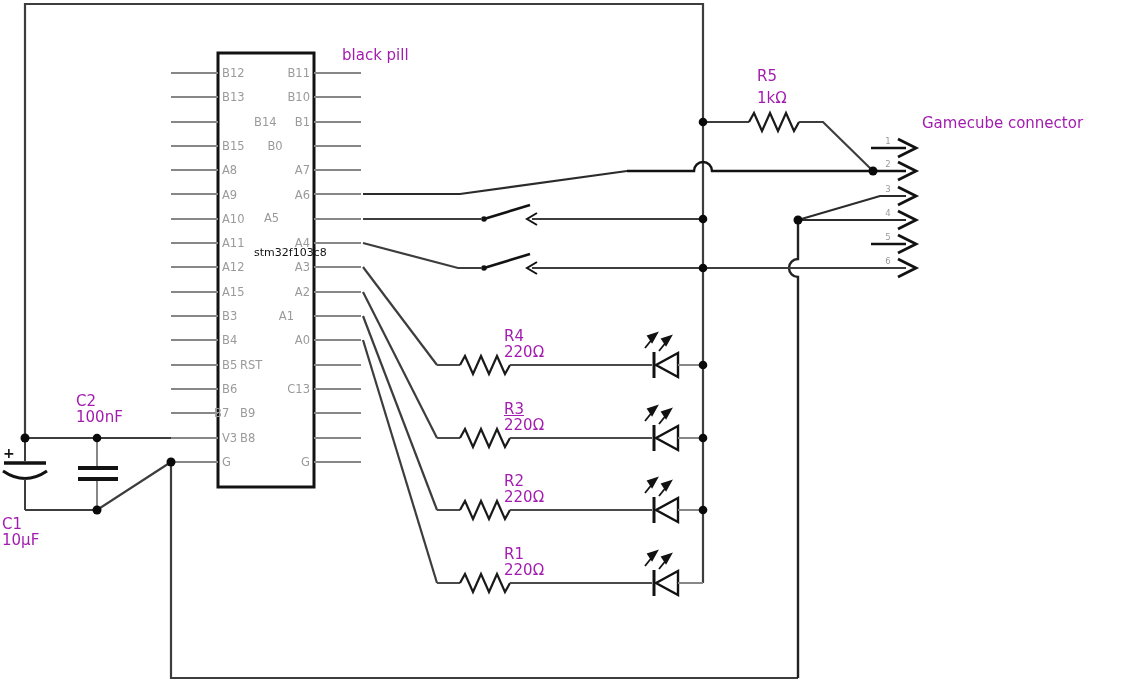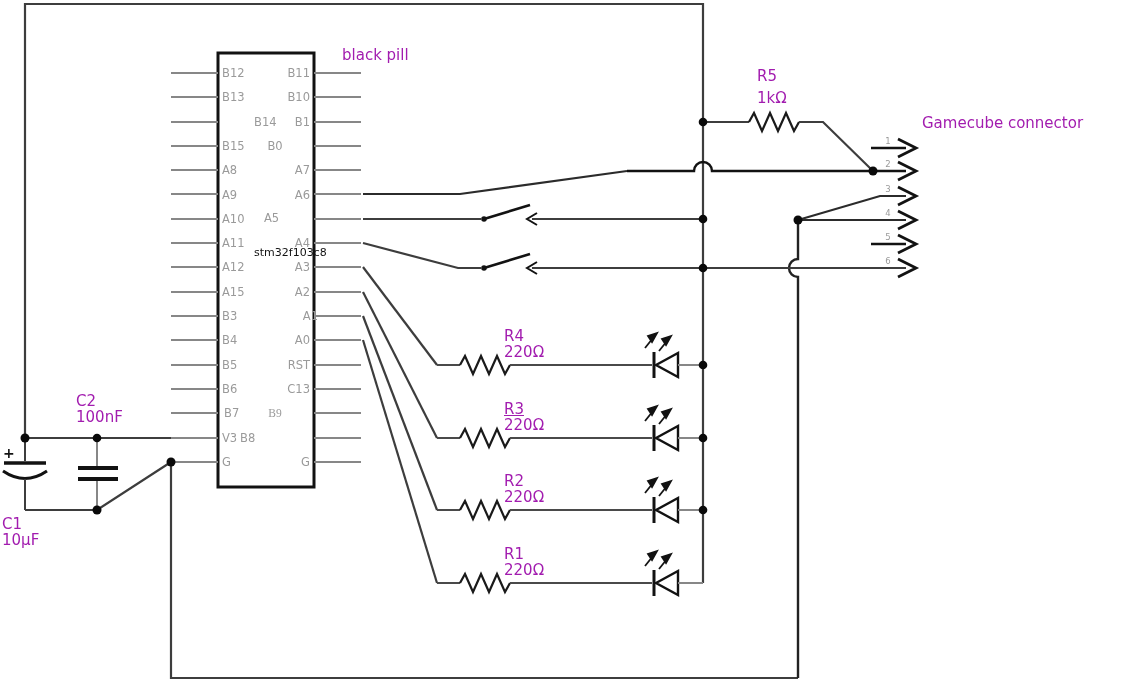--- a/index.html
+++ b/index.html
@@ -218,38 +218,38 @@
       <div class="pinlbl" style="left: 222px; top: 162.24px;">A8</div>
       <div class="pinlbl" style="left: 222px; top: 186.55px;">A9</div>
       <div class="pinlbl" style="left: 222px; top: 210.86px;">A10</div>
       <div class="pinlbl" style="left: 222px; top: 235.17px;">A11</div>
       <div class="pinlbl" style="left: 222px; top: 259.48px;">A12</div>
       <div class="pinlbl" style="left: 222px; top: 283.79px;">A15</div>
       <div class="pinlbl" style="left: 222px; top: 308.1px;">B3</div>
       <div class="pinlbl" style="left: 222px; top: 332.41px;">B4</div>
       <div class="pinlbl" style="left: 222px; top: 356.72px;">B5</div>
       <div class="pinlbl" style="left: 222px; top: 381.03px;">B6</div>
-      <div class="pinlbl" style="left: 224px; top: 405.34px;">B7</div>
+      <div class="pinlbl" style="left: 214px; top: 405.34px;">B7</div>
       <div class="pinlbl" style="left: 222px; top: 429.65px;">V3</div>
       <div class="pinlbl" style="left: 222px; top: 453.96px;">G</div>
       <div class="pinlbl" style="left: 240px; width: 70px; text-align: right; top: 65px;">B11</div>
       <div class="pinlbl" style="left: 240px; width: 70px; text-align: right; top: 89.31px;">B10</div>
       <div class="pinlbl" style="left: 240px; width: 70px; text-align: right; top: 113.62px;">B1</div>
       <div class="pinlbl" style="left: 240px; width: 70px; text-align: center; top: 137.93px;">B0</div>
       <div class="pinlbl" style="left: 240px; width: 70px; text-align: right; top: 162.24px;">A7</div>
       <div class="pinlbl" style="left: 240px; width: 70px; text-align: right; top: 186.55px;">A6</div>
       <div class="pinlbl" style="left: 240px; width: 70px; text-align: left; top: 210px; margin-left: 24px;">A5</div>
       <div class="pinlbl" style="left: 240px; width: 70px; text-align: right; top: 235.17px;">A4</div>
       <div class="pinlbl" style="left: 240px; width: 70px; text-align: right; top: 259.48px;">A3</div>
       <div class="pinlbl" style="left: 240px; width: 70px; text-align: right; top: 283.79px;">A2</div>
-      <div class="pinlbl" style="left: 248px; width: 70px; text-align: right; top: 308.1px;">A1</div>
+      <div class="pinlbl" style="left: 224px; width: 70px; text-align: right; top: 308.1px;">A1</div>
       <div class="pinlbl" style="left: 240px; width: 70px; text-align: right; top: 332.41px;">A0</div>
-      <div class="pinlbl" style="left: 240px; width: 70px; text-align: right; top: 356.72px;">RST</div>
+      <div class="pinlbl" style="left: 240px; width: 70px; top: 356.72px;">RST</div>
       <div class="pinlbl" style="left: 240px; width: 70px; text-align: right; top: 381.03px;">C13</div>
-      <div class="pinlbl" style="left: 240px; width: 70px; text-align: center; top: 405.34px; font-family: Liberation Serif, serif;">B9</div>
+      <div class="pinlbl" style="left: 240px; width: 70px; text-align: left; top: 405.34px;">B9</div>
       <div class="pinlbl" style="left: 240px; width: 70px; top: 429.65px;">B8</div>
       <div class="pinlbl" style="left: 240px; width: 70px; text-align: right; top: 453.96px;">G</div>
     </div>
   <div id="pin-numbers">
       <div class="pinnum" style="left: 879px; top: 136px;">1</div>
       <div class="pinnum" style="left: 879px; top: 159px;">2</div>
       <div class="pinnum" style="left: 879px; top: 184px;">3</div>
       <div class="pinnum" style="left: 879px; top: 208px;">4</div>
       <div class="pinnum" style="left: 879px; top: 232px;">5</div>
       <div class="pinnum" style="left: 879px; top: 256px;">6</div>

